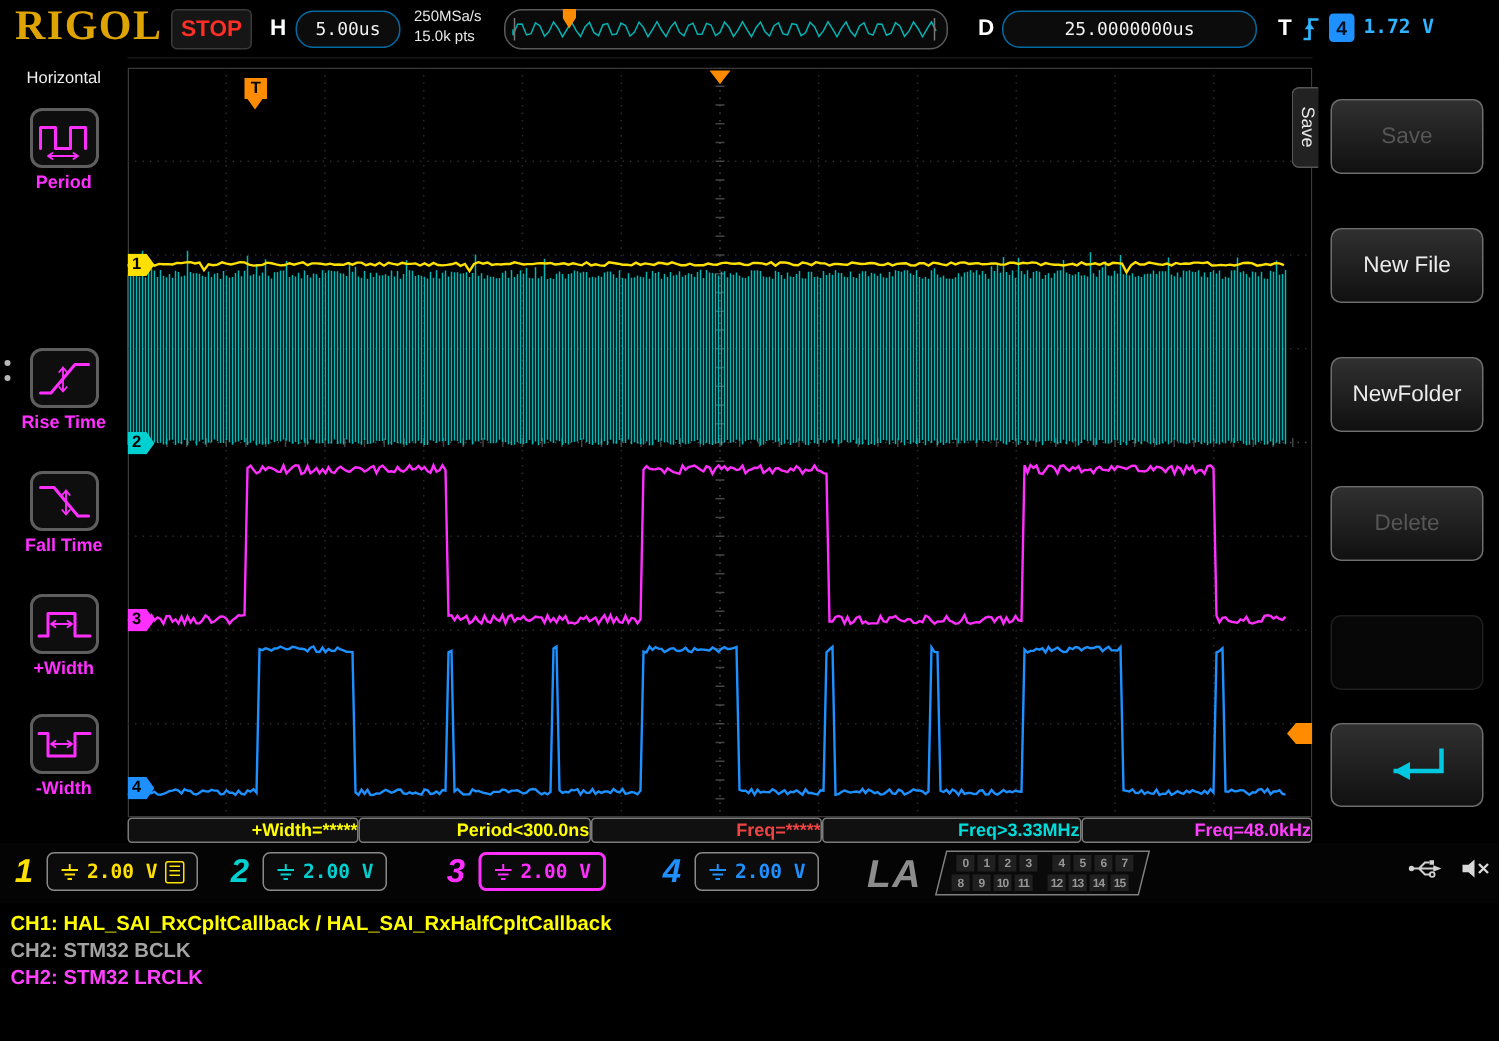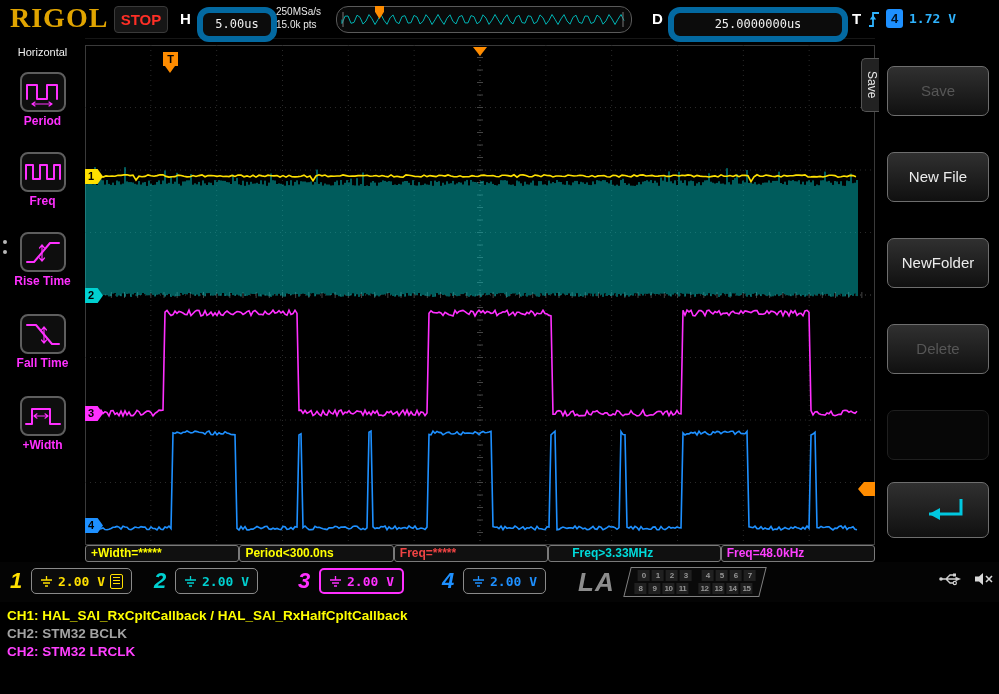--- a/index.html
+++ b/index.html
@@ -6,21 +6,21 @@
   body{width:999px;height:694px;position:relative;overflow:hidden;background:#000;
        font-family:"Liberation Sans",sans-serif;}
 
   
   .topbar{position:absolute;left:0;top:0;width:999px;height:38px;background:#000;border-bottom:1px solid #161616;}
   .brand{position:absolute;left:10px;top:2px;font-family:"Liberation Serif",serif;font-weight:bold;
          font-size:28px;color:#e0a400;letter-spacing:1px;}
   .stop{position:absolute;left:114px;top:6px;width:52px;height:25px;background:#161616;border:1px solid #3a3a3a;
         border-radius:4px;color:#ff2f26;font-size:15px;font-weight:bold;line-height:25px;text-align:center;}
   .hlabel{position:absolute;left:180px;top:10px;color:#fff;font-weight:bold;font-size:15px;}
-  .pillbox{position:absolute;top:7px;height:23px;background:#0c0c0c;border:6px solid #0369a1;border-radius:12px;
+  .pillbox{position:absolute;top:7px;height:23px;background:#0c0c0c;border:1px solid #0369a1;border-radius:12px;
         color:#f0f0f0;font-family:"DejaVu Sans Mono",monospace;font-size:12px;line-height:23px;text-align:center;}
   .hval{left:197px;width:68px;}
   .acq{position:absolute;left:276px;top:5px;color:#e8e8e8;font-size:10px;line-height:13px;white-space:nowrap;}
   .preview{position:absolute;left:336px;top:6px;width:294px;height:25px;background:#0a0a0a;border:1px solid #5a5a5a;border-radius:12px;}
   #preview-svg{position:absolute;left:1px;top:0;}
   .pv-marker{position:absolute;left:38px;top:-1px;width:9px;height:13px;background:#ff8c00;
              clip-path:polygon(0 0,100% 0,100% 45%,50% 100%,0 45%);}
   .dlabel{position:absolute;left:652px;top:10px;color:#fff;font-weight:bold;font-size:15px;}
   .dval{left:668px;width:168px;}
   .tlabel{position:absolute;left:852px;top:10px;color:#fff;font-weight:bold;font-size:15px;}
@@ -47,21 +47,21 @@
   #wave-svg{position:absolute;left:0;top:0;}
   .ch-tag{position:absolute;left:0;width:18px;height:15px;clip-path:polygon(0 0,70% 0,100% 50%,70% 100%,0 100%);
           color:#000;font-weight:bold;font-size:11px;line-height:15px;padding-left:3px;box-sizing:border-box;}
   .trig-flag{position:absolute;left:78px;top:7px;width:15px;height:14px;background:#ff8c00;color:#000;
              font-weight:bold;font-size:11px;line-height:14px;text-align:center;}
   .trig-flag::after{content:"";position:absolute;left:2px;top:14px;border:5px solid transparent;border-top:7px solid #ff8c00;}
   .center-marker{position:absolute;left:388px;top:2px;width:0;height:0;border-left:7px solid transparent;
              border-right:7px solid transparent;border-top:9px solid #ff8c00;}
   .level-marker{position:absolute;left:773px;top:437px;width:17px;height:14px;background:#ff8c00;
              clip-path:polygon(35% 0,100% 0,100% 100%,35% 100%,0 50%);}
-  .measure-row{position:absolute;left:0;top:500px;width:790px;height:17px;display:flex;}
+  .measure-row{position:absolute;left:0;top:500px;width:790px;height:17px;display:flex;text-align:right;}
   .measure-box{flex:1 1 0;border:1px solid #7a7a7a;border-radius:3px;background:#101010;font-size:12px;
              font-weight:bold;line-height:14px;padding-left:5px;white-space:nowrap;overflow:hidden;}
 
   
   .rightmenu{position:absolute;left:875px;top:38px;width:124px;height:524px;background:#000;}
   .save-tab{position:absolute;left:-14px;top:20px;width:17px;height:52px;background:#222;border:1px solid #555;
             border-right:none;border-radius:5px 0 0 5px;color:#e8e8e8;font-size:12px;writing-mode:vertical-rl;
             text-align:center;line-height:15px;}
   .rm-btn{position:absolute;left:12px;width:102px;height:50px;background:linear-gradient(#303030,#101010);
           border:1px solid #6e6e6e;border-radius:7px;color:#ececec;font-size:15px;line-height:48px;
@@ -133,28 +133,20 @@
   <div class="lm-item lm-i0">
     <div class="lm-icon">
       <svg width="40" height="30" viewBox="0 0 40 30">
           <path d="M4,22 V8 H14 V22 H24 V8 H34 V22"></path>
       <path d="M9,27 H29 M9,27 l3,-2 M9,27 l3,2 M29,27 l-3,-2 M29,27 l-3,2" stroke-width="1.2"></path>
         </svg>
     </div>
     <div class="lm-label">Period</div>
   </div>
 
-  <div class="lm-item lm-i1">
-    <div class="lm-icon">
-      <svg width="40" height="30" viewBox="0 0 40 30">
-          <path d="M3,22 V8 H10 V22 H17 V8 H24 V22 H31 V8 H37 V22"></path>
-        </svg>
-    </div>
-    <div class="lm-label">Freq</div>
-  </div>
 
   <div class="lm-item lm-i2">
     <div class="lm-icon">
       <svg width="40" height="30" viewBox="0 0 40 30">
           <path d="M4,25 H11 L27,6 H36"></path>
       <path d="M19,24 V8 M19,8 l-2.5,3 M19,8 l2.5,3 M19,24 l-2.5,-3 M19,24 l2.5,-3" stroke-width="1.2"></path>
         </svg>
     </div>
     <div class="lm-label">Rise Time</div>
   </div>
@@ -172,20 +164,29 @@
   <div class="lm-item lm-i4">
     <div class="lm-icon">
       <svg width="40" height="30" viewBox="0 0 40 30">
           <path d="M3,23 H9 V8 H27 V23 H37"></path>
       <path d="M11,15 H25 M11,15 l3,-2.2 M11,15 l3,2.2 M25,15 l-3,-2.2 M25,15 l-3,2.2" stroke-width="1.2"></path>
         </svg>
     </div>
     <div class="lm-label">+Width</div>
   </div>
 
+  <div class="lm-item lm-i5">
+    <div class="lm-icon">
+      <svg width="40" height="30" viewBox="0 0 40 30">
+          <path d="M3,8 H9 V23 H27 V8 H37"></path>
+      <path d="M11,15 H25 M11,15 l3,-2.2 M11,15 l3,2.2 M25,15 l-3,-2.2 M25,15 l-3,2.2" stroke-width="1.2"></path>
+        </svg>
+    </div>
+    <div class="lm-label">-Width</div>
+  </div>
 
   <div class="page-dots">
       <i></i>
       <i></i>
     </div>
 </aside>
 
 <div class="plot">
   <svg id="wave-svg" width="790" height="500" viewBox="0 0 790 500">
       <rect x="0.5" y="0.5" width="789" height="499" fill="none" stroke="#3a3a3a"></rect>

